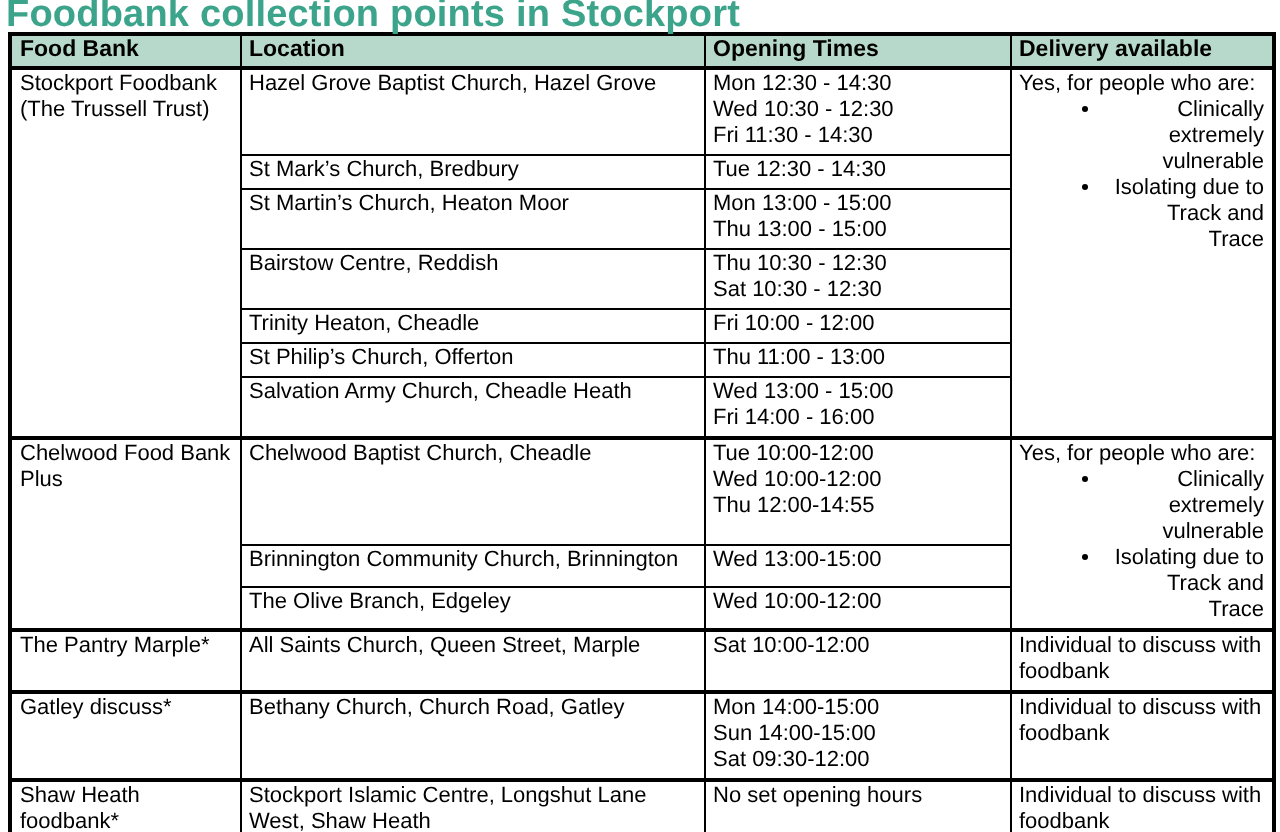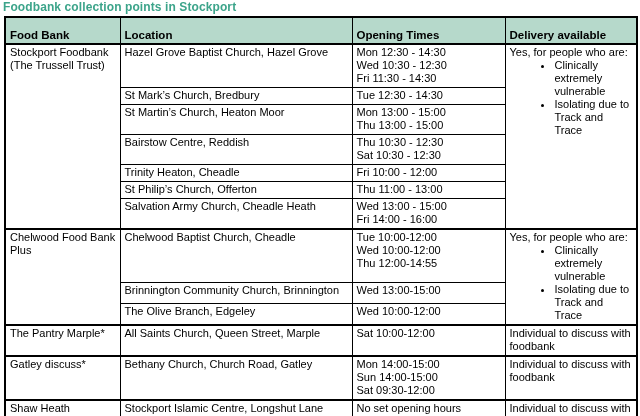--- a/index.html
+++ b/index.html
@@ -6,21 +6,21 @@
   html, body {
     margin: 0; padding: 0;
     width: 640px; height: 416px;
     background: #ffffff;
     font-family: "Liberation Sans", sans-serif;
     color: #000;
     overflow: hidden;
   }
   .page-title {
     color: #3ca48a;
-    font-size: 12px;
+    font-size: 19px;
     font-weight: bold;
     line-height: 15px;
     margin: 0 0 1px 3px;
     letter-spacing: 0.1px;
   }
   table.fb-table {
     border-collapse: collapse;
     table-layout: fixed;
     margin-left: 4px;
     width: 632px;
@@ -36,28 +36,29 @@
     text-align: left;
     padding: 1px 4px 2px 4px;
     font-size: 11px;
     line-height: 13px;
     overflow: hidden;
   }
   th {
     background: #b6d9cb;
     font-weight: bold;
     font-size: 11.5px;
-    padding-top: 11px;
+    padding-top: 1px;
     padding-bottom: 1px;
   }
   tr.section-start td { border-top: 2px solid #000; }
   td.del-cell ul {
     margin: 0;
     padding: 0 0 0 44px;
     list-style: disc;
+    text-align: right;
   }
   td.del-cell li { padding-left: 1px; }
 </style>
 </head>
 <body>
 
 <div class="page-title">Foodbank collection points in Stockport</div>
 
 <table class="fb-table">
   <colgroup>

